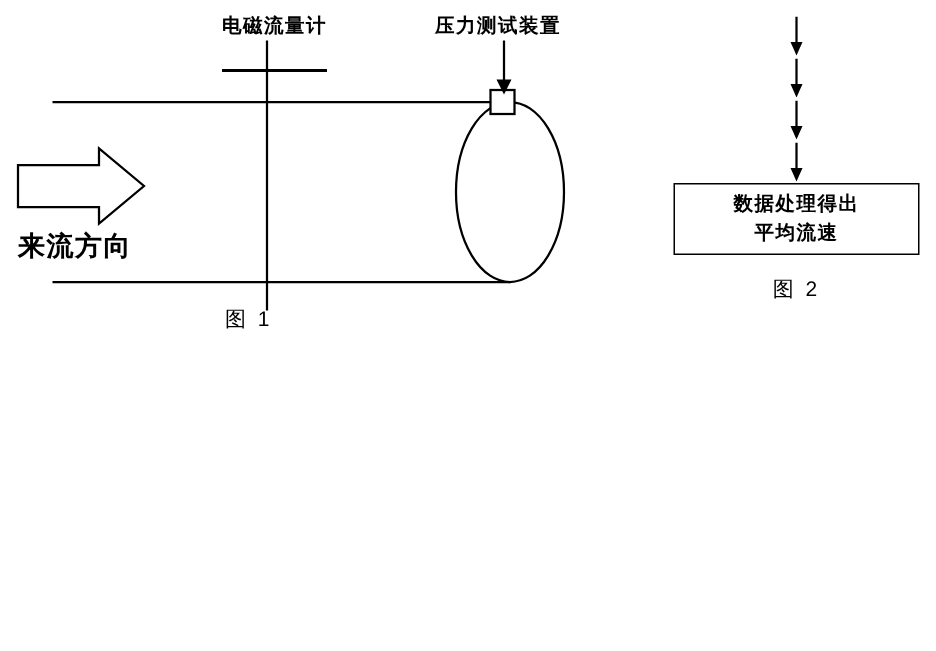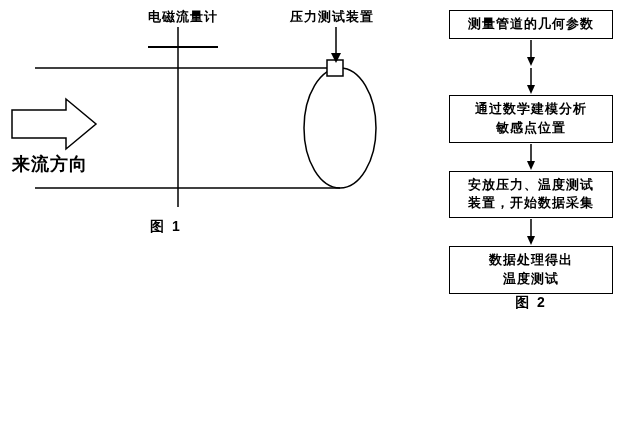--- a/index.html
+++ b/index.html
@@ -14,21 +14,21 @@
   .lbl {
     position:absolute;
     font-weight:bold;
     font-size:13px;
     letter-spacing:1px;
     white-space:nowrap;
   }
   .flowmeter-label { left:148px; top:8px; border-bottom:2px solid #000; padding-bottom:20px; }
   .pressure-label  { left:290px; top:8px; }
   .flow-label      { left:12px;  top:152px; font-size:18px; }
-  .fig1-caption    { left:150px; top:218px; font-size:14px; letter-spacing:2px; font-weight:bold; }
+  .fig1-caption    { left:150px; top:204px; font-size:14px; letter-spacing:2px; font-weight:normal; }
   .fig1-svg { position:absolute; left:0; top:0; }
 
   .flowchart {
     position:absolute;
     left:448px; top:10px; width:166px;
     display:flex; flex-direction:column; align-items:center;
   }
   .fc-box {
     box-sizing:border-box;
     width:164px;
@@ -37,22 +37,23 @@
     padding:4px 3px;
     font-size:13px;
     font-weight:bold;
     letter-spacing:1px;
     text-align:center;
     white-space:pre-line;
     line-height:1.45;
   }
   .fc-arrow { display:block; margin:1px 0; }
   .fc-caption {
+    margin-top:14px;
     font-size:14px;
-    font-weight:bold;
+    font-weight:normal;
     letter-spacing:2px;
   }
 </style>
 </head>
 <body>
 
 <div class="canvas">
 
   <div>
     <svg class="fig1-svg" width="434" height="240" viewBox="0 0 434 240">
@@ -73,48 +74,43 @@
     </svg>
 
     <div class="lbl flowmeter-label">电磁流量计</div>
     <div class="lbl pressure-label">压力测试装置</div>
     <div class="lbl flow-label">来流方向</div>
     <div class="lbl fig1-caption">图 1</div>
   </div>
 
   <div class="flowchart">
 
-    <div class="fc-box">测量管道的几何参数</div>
 
     <svg class="fc-arrow" width="12" height="26" viewBox="0 0 12 26">
       <line x1="6" y1="0" x2="6" y2="18" stroke="#000" stroke-width="1.5"></line>
       <polygon points="2,17 10,17 6,26" fill="#000"></polygon>
     </svg>
 
 
     <svg class="fc-arrow" width="12" height="26" viewBox="0 0 12 26">
       <line x1="6" y1="0" x2="6" y2="18" stroke="#000" stroke-width="1.5"></line>
       <polygon points="2,17 10,17 6,26" fill="#000"></polygon>
     </svg>
 
-    <div class="fc-box">通过数学建模分析
-敏感点位置</div>
 
     <svg class="fc-arrow" width="12" height="26" viewBox="0 0 12 26">
       <line x1="6" y1="0" x2="6" y2="18" stroke="#000" stroke-width="1.5"></line>
       <polygon points="2,17 10,17 6,26" fill="#000"></polygon>
     </svg>
 
-    <div class="fc-box">安放压力、温度测试
-装置，开始数据采集</div>
 
     <svg class="fc-arrow" width="12" height="26" viewBox="0 0 12 26">
       <line x1="6" y1="0" x2="6" y2="18" stroke="#000" stroke-width="1.5"></line>
       <polygon points="2,17 10,17 6,26" fill="#000"></polygon>
     </svg>
 
     <div class="fc-box">数据处理得出
-温度测试</div>
+平均流速</div>
 
     <div class="fc-caption">图 2</div>
   </div>
 
 </div>
 
 </body></html>

